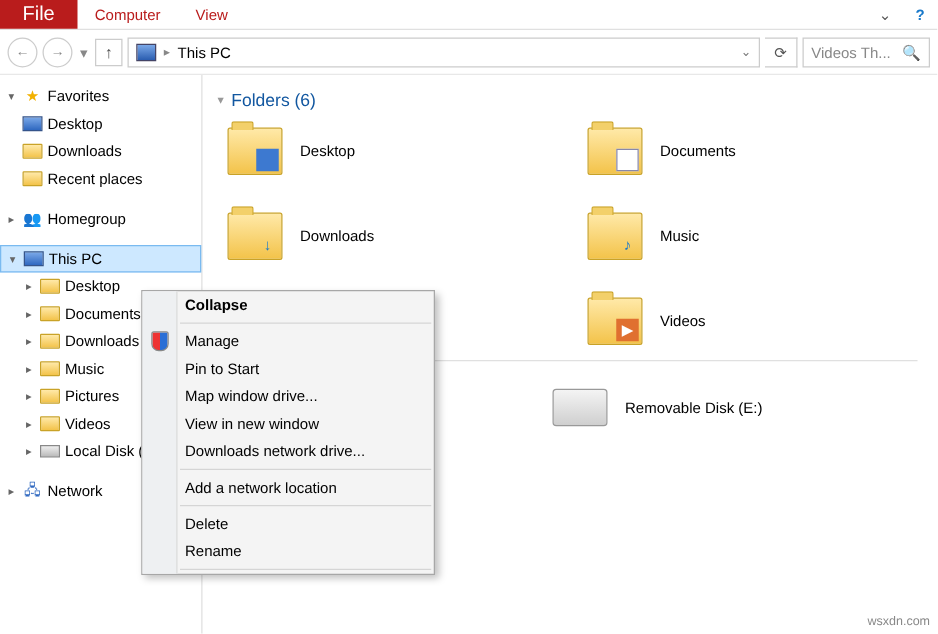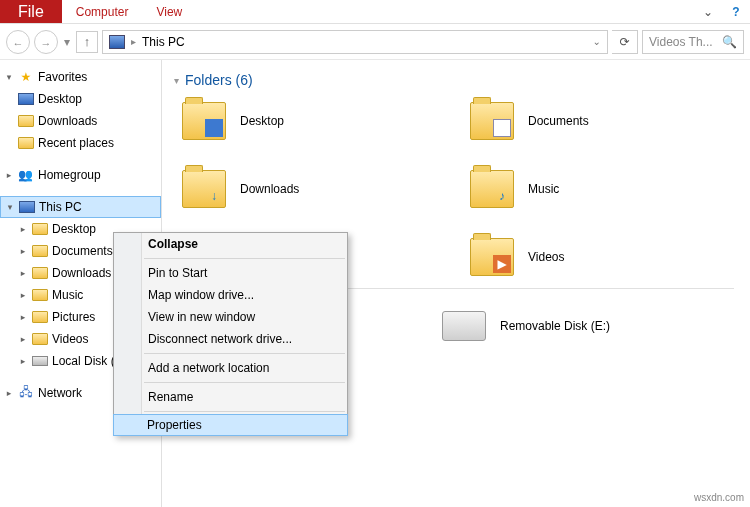--- a/index.html
+++ b/index.html
@@ -240,38 +240,44 @@
   </div>
 </div>
 
 <div class="ctx">
   <div class="ctx-strip"></div>
   <div class="ctx-item bold">
       <span>Collapse</span>
     </div>
   <div class="ctx-sep"></div>
   <div class="ctx-item">
+      <span class="ctx-icon">
+        <span class="shield"></span>
+      </span>
+      <span>Manage</span>
+    </div>
+  <div class="ctx-item">
       <span>Pin to Start</span>
     </div>
   <div class="ctx-item">
       <span>Map window drive...</span>
     </div>
   <div class="ctx-item">
       <span>View in new window</span>
     </div>
   <div class="ctx-item">
-      <span>Disconnect network drive...</span>
+      <span>Downloads network drive...</span>
     </div>
   <div class="ctx-sep"></div>
   <div class="ctx-item">
       <span>Add a network location</span>
     </div>
   <div class="ctx-sep"></div>
   <div class="ctx-item">
+      <span>Delete</span>
+    </div>
+  <div class="ctx-item">
       <span>Rename</span>
     </div>
   <div class="ctx-sep"></div>
-  <div class="ctx-item hover">
-      <span>Properties</span>
-    </div>
 </div>
 
 <div class="watermark">wsxdn.com</div>
 
 </body></html>

